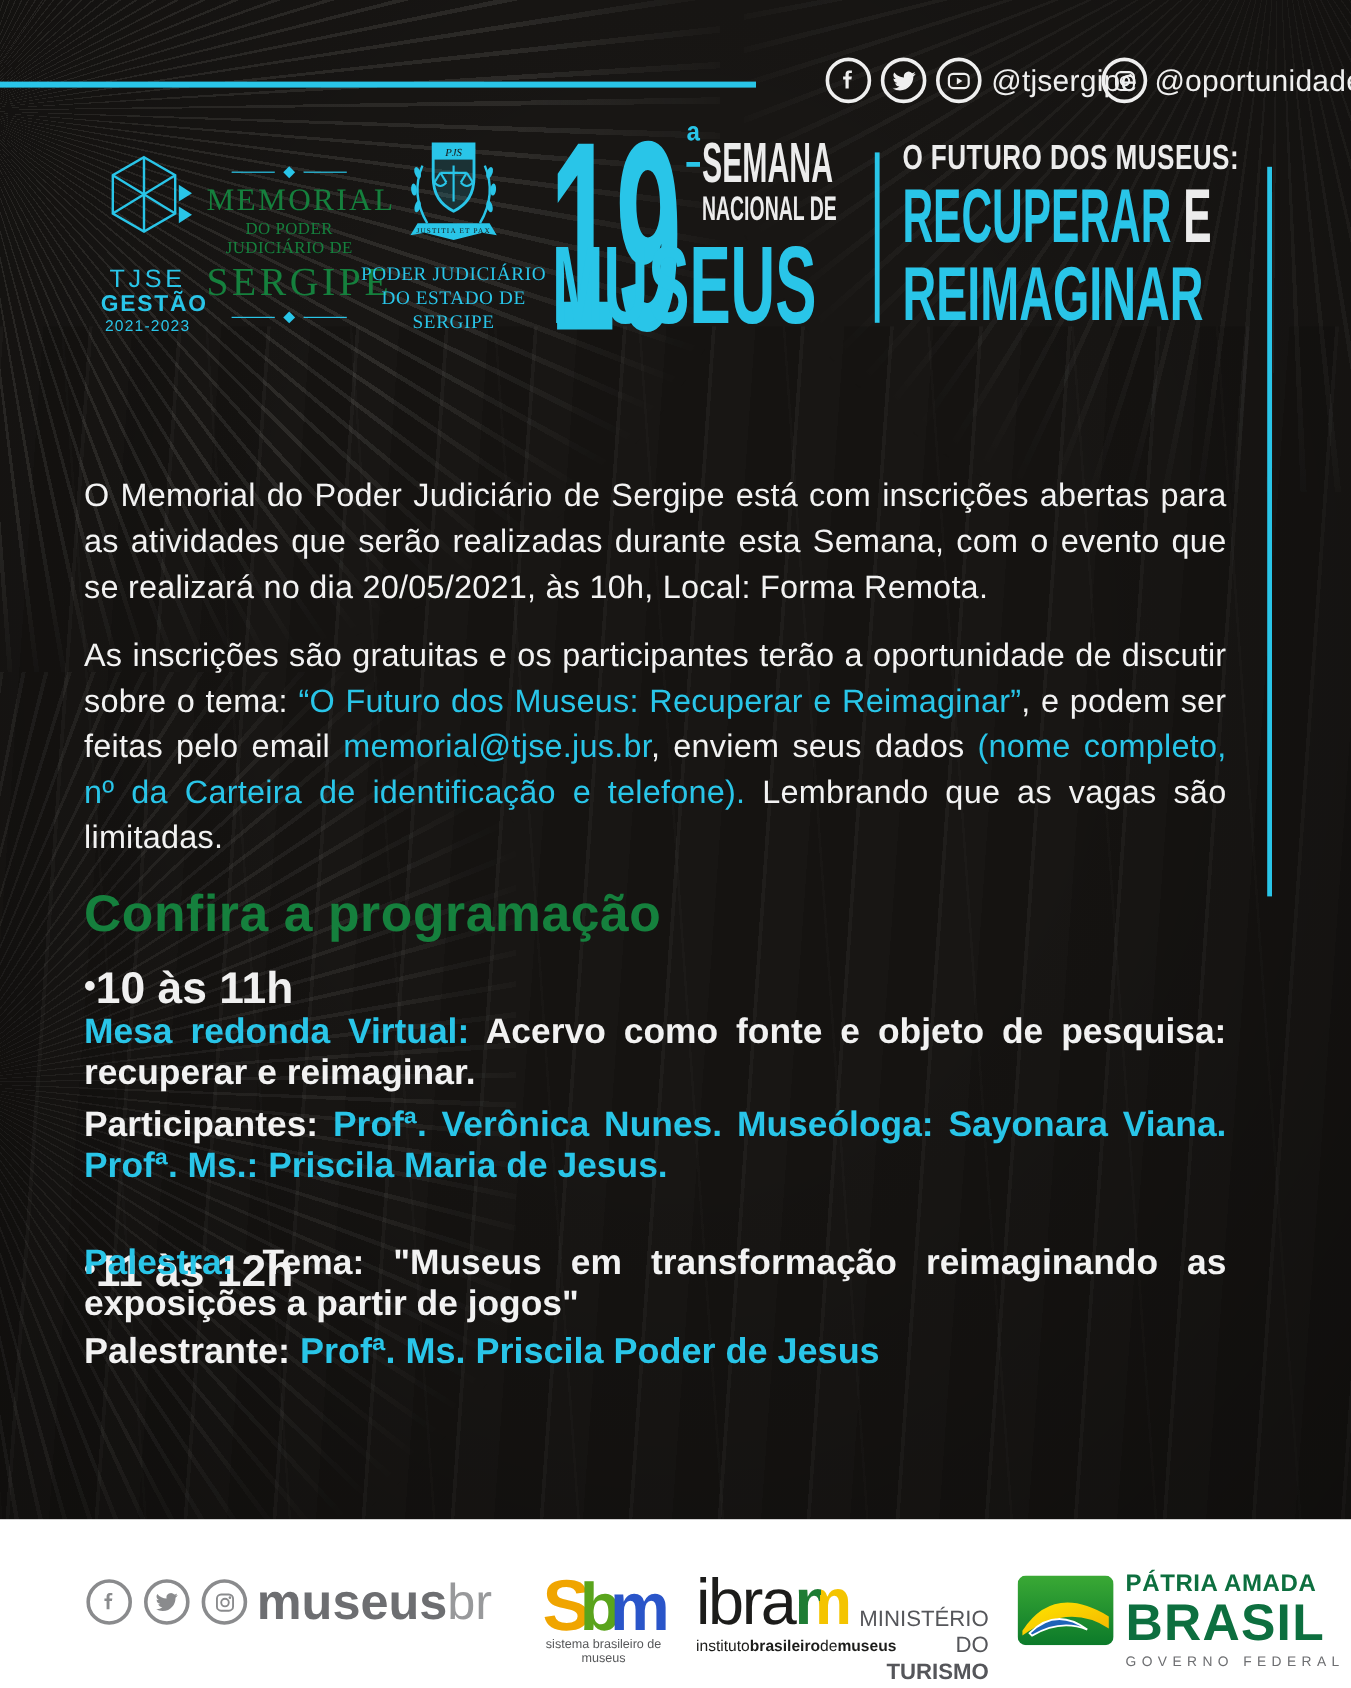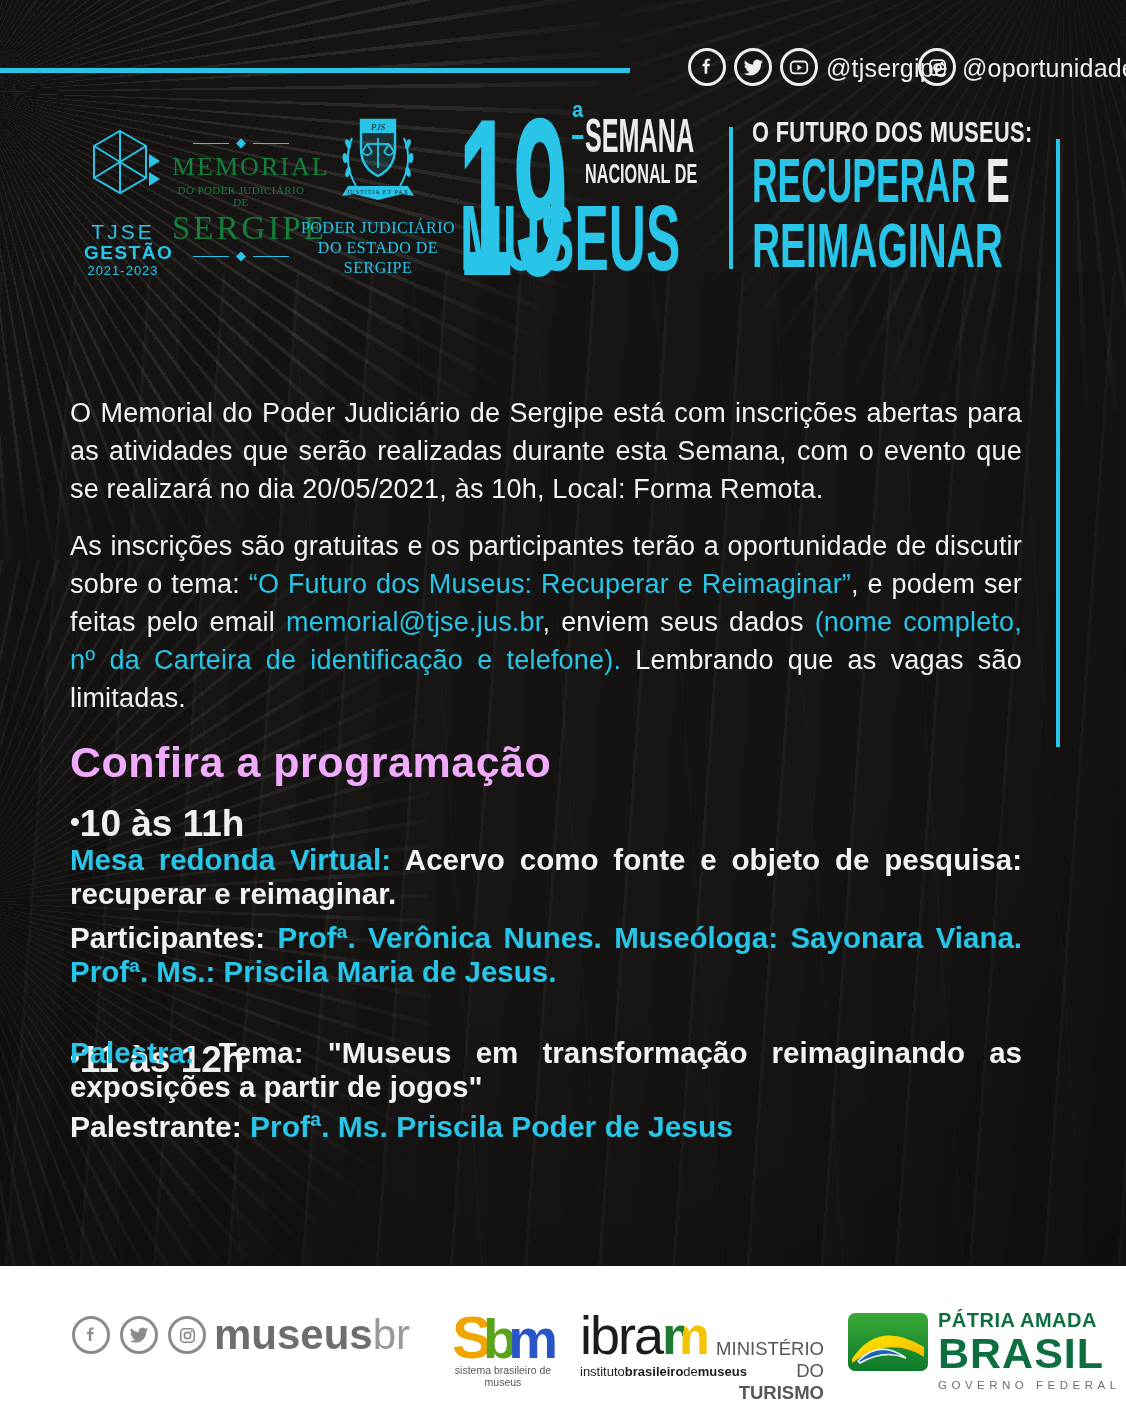--- a/index.html
+++ b/index.html
@@ -51,21 +51,21 @@
   
   .t-num{font-weight:bold;color:#29c5e8;font-size:150px;}
   .t-ord{font-weight:bold;color:#29c5e8;font-size:36px;text-decoration:underline;
     text-decoration-thickness:4px;text-underline-offset:5px;}
   .t-w{color:#ececec;font-weight:bold;}
   .t-c{color:#29c5e8;font-weight:bold;}
   .vrule{width:4px;background:#29c5e8;}
   
   .para{left:70px;width:952px;color:#f2f2f2;font-size:27px;line-height:1.41;
     text-align:justify;letter-spacing:.2px;}
-  .prog-h{left:70px;color:#f0abfc;font-size:43px;font-weight:bold;letter-spacing:.5px;}
+  .prog-h{left:70px;color:#15803d;font-size:43px;font-weight:bold;letter-spacing:.5px;}
   .blt-line{left:70px;color:#f0f0f0;font-size:37px;font-weight:bold;}
   .blt{font-size:28px;vertical-align:5px;}
   .blt-time{}
   .prog-t{left:70px;width:952px;font-size:29.5px;font-weight:bold;line-height:1.14;
     text-align:justify;color:#f2f2f2;}
   .pal-line{left:70px;font-size:30px;font-weight:bold;color:#f2f2f2;}
   
   .footer{position:absolute;left:0;top:1266px;width:1126px;height:141px;background:#ffffff;}
   .f-circle{width:38px;height:38px;border:3px solid #8a8b8d;border-radius:50%;
     display:flex;align-items:center;justify-content:center;box-sizing:border-box;position:absolute;}
@@ -148,21 +148,21 @@
       <div style="font-size:19px;font-weight:bold;letter-spacing:1.5px;">GESTÃO</div>
       <div style="font-size:13px;letter-spacing:1px;">2021-2023</div>
     </div>
   </div>
 
   <div class="abs memorial" style="left:172px;top:140px;width:138px;">
     <div class="orn" style="width:96px;">
         <i></i>
       </div>
     <div style="font-size:26px;letter-spacing:2px;margin-top:5px;">MEMORIAL</div>
-    <div style="font-size:11px;letter-spacing:.4px;margin-top:2px;">DO PODER JUDICIÁRIO DE</div>
+    <div style="font-size:14px;letter-spacing:.4px;margin-top:2px;">DO PODER JUDICIÁRIO DE</div>
     <div style="font-size:33px;letter-spacing:3px;margin-top:2px;">SERGIPE</div>
     <div class="orn" style="width:96px;margin-top:6px;">
         <i></i>
       </div>
   </div>
 
   <div class="abs" style="left:330px;top:110px;width:96px;text-align:center;">
     <svg width="96" height="100" viewBox="0 0 96 100">
       <g stroke="#29c5e8" fill="none" stroke-width="2">
         <path d="M22,28 Q12,52 26,76"></path>

